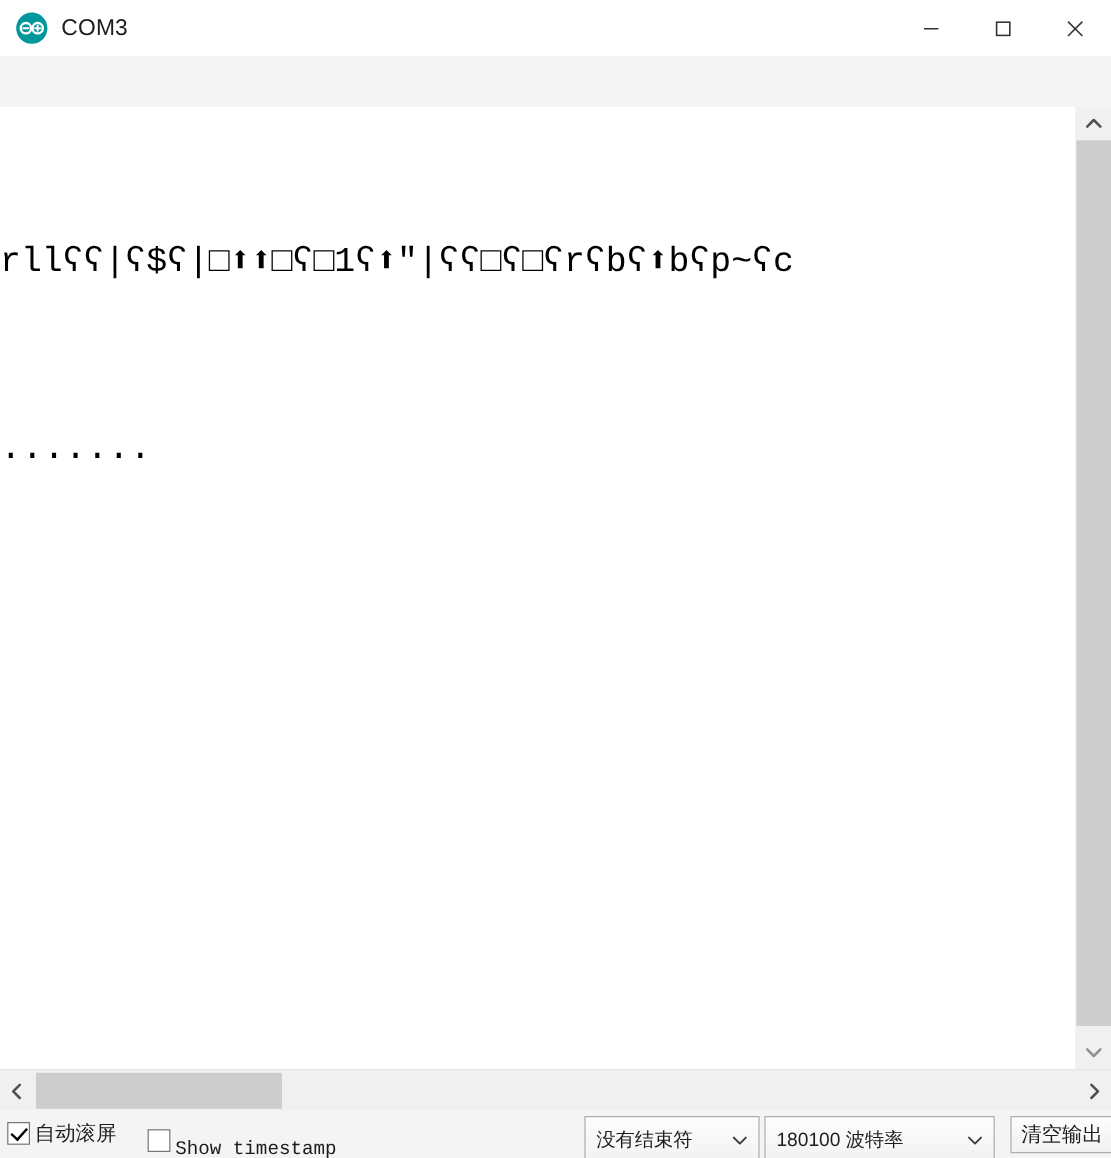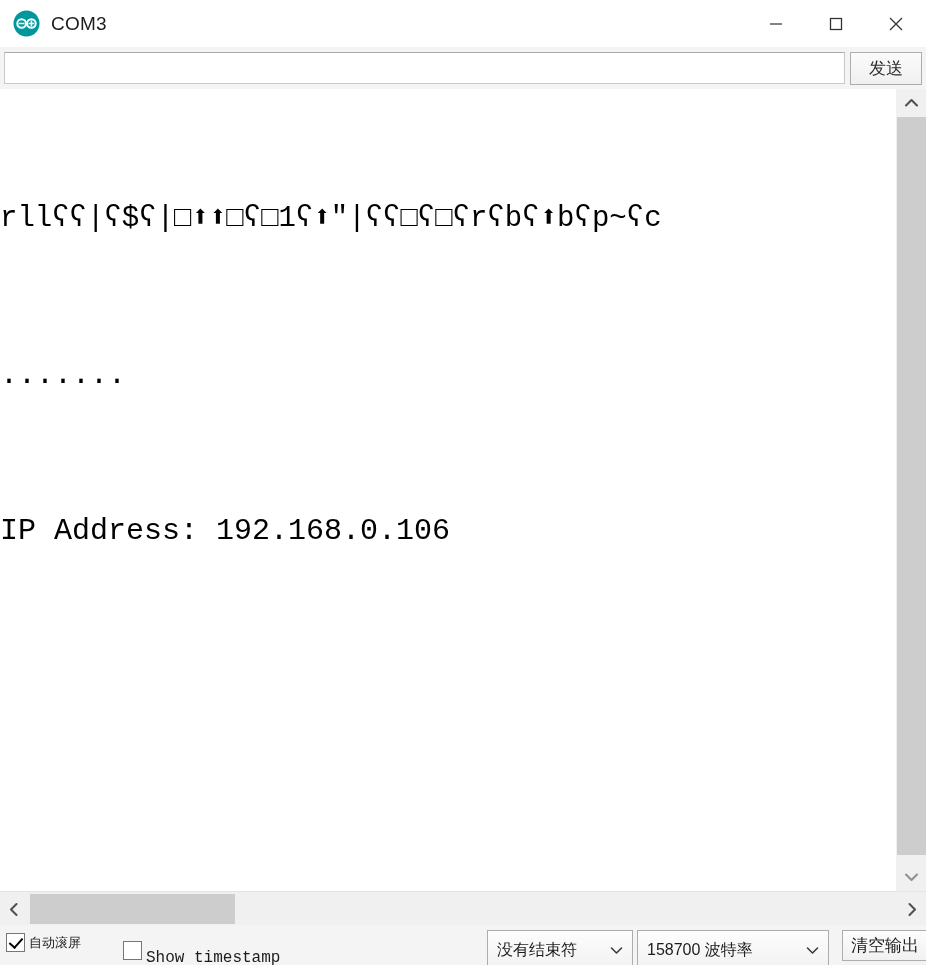--- a/index.html
+++ b/index.html
@@ -229,21 +229,21 @@
     left: 5px;
     top: 1px;
     width: 6px;
     height: 11px;
     border: solid #000;
     border-width: 0 2px 2px 0;
     transform: rotate(42deg);
   }
   .chk-label {
     margin-left: 4px;
-    font-size: 13px;
+    font-size: 17px;
     color: #1c1c1c;
     white-space: nowrap;
   }
   .chk-label.mono {
     font-family: "Liberation Mono", monospace;
     font-size: 16px;
     margin-top: 16px;
   }
 
   .sel {
@@ -327,30 +327,25 @@
       </div>
       <div class="wincontrol close">
         <svg width="16" height="16" viewBox="0 0 16 16">
           <line x1="2" y1="2" x2="14" y2="14" stroke="#333" stroke-width="1.3"></line>
           <line x1="14" y1="2" x2="2" y2="14" stroke="#333" stroke-width="1.3"></line>
         </svg>
       </div>
     </div>
   </div>
 
-  <div class="sendrow">
-    <input class="send-input" type="text" placeholder="" style="">
-    <button class="send-button">发送</button>
-  </div>
 
   <div class="console-wrap">
     <div class="console-text">
       <div class="console-line garbled">rllʕʕ|ʕ$ʕ|□⬆⬆□ʕ□1ʕ⬆"|ʕʕ□ʕ□ʕrʕbʕ⬆bʕp~ʕc</div>
       <div class="console-line">.......</div>
-      <div class="console-line">IP Address: 192.168.0.106</div>
       
     </div>
   </div>
 
   <div class="vscroll">
     <div class="arrow up">
       <svg width="15" height="10" viewBox="0 0 15 10">
         <polyline points="2,7.5 7.5,2 13,7.5" fill="none" stroke="#505050" stroke-width="2.1" stroke-linecap="round" stroke-linejoin="round"></polyline>
       </svg>
     </div>
@@ -391,21 +386,21 @@
     <div class="sel sel-lineending">
       <span class="sel-label">没有结束符</span>
       <span class="sel-arrow">
         <svg width="13" height="9" viewBox="0 0 13 9">
           <polyline points="1.5,2 6.5,7 11.5,2" fill="none" stroke="#3c3c3c" stroke-width="1.6" stroke-linecap="round" stroke-linejoin="round"></polyline>
         </svg>
       </span>
     </div>
 
     <div class="sel sel-baud">
-      <span class="sel-label">158700 波特率</span>
+      <span class="sel-label">180100 波特率</span>
       <span class="sel-arrow">
         <svg width="13" height="9" viewBox="0 0 13 9">
           <polyline points="1.5,2 6.5,7 11.5,2" fill="none" stroke="#3c3c3c" stroke-width="1.6" stroke-linecap="round" stroke-linejoin="round"></polyline>
         </svg>
       </span>
     </div>
 
     <button class="clear-button">清空输出</button>
   </div>
 

